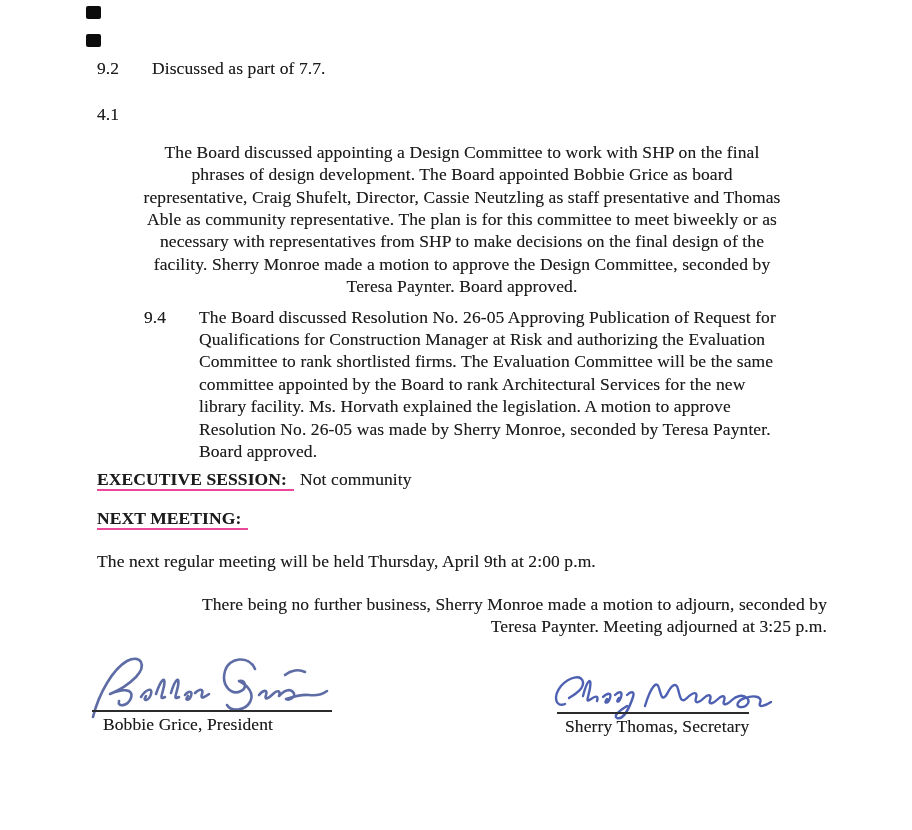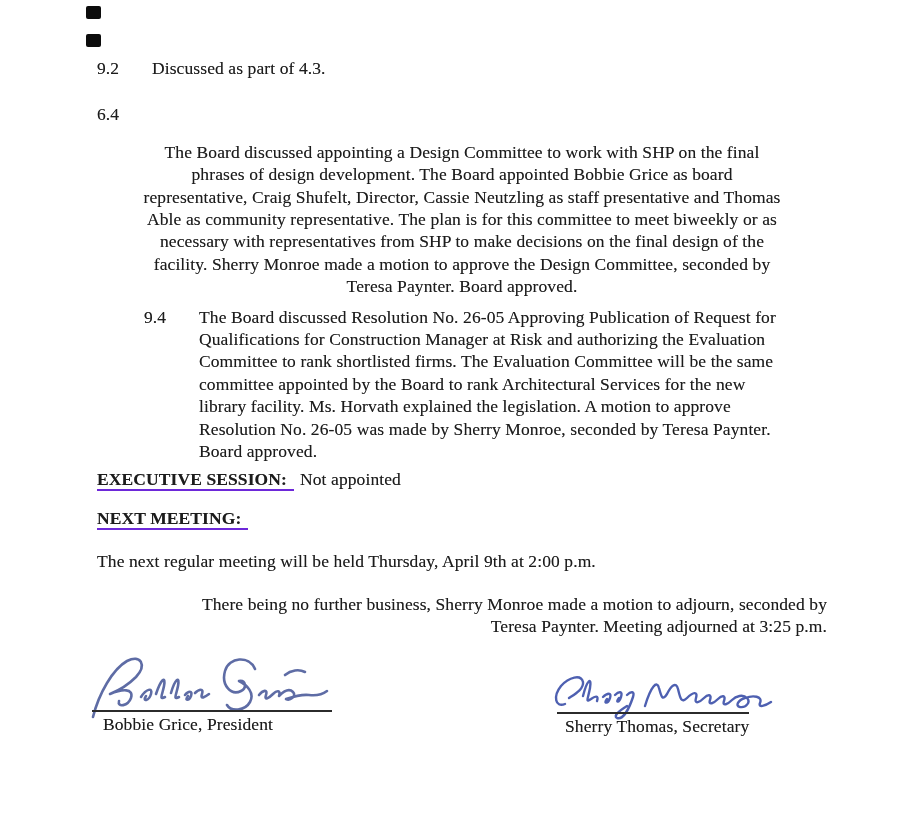--- a/index.html
+++ b/index.html
@@ -19,21 +19,21 @@
   .item{display:flex;}
   .item .num{flex:0 0 55px;}
   .item .itext{width:615px;}
   .m-item93{margin-top:24px;}
   .m-para1{margin-top:15px;text-align:center;}
   .m-item94{margin-top:8px;margin-left:47px;}
   .m-exec{margin-top:5px;}
   .m-next{margin-top:17px;}
   .m-nextbody{margin-top:21px;}
   .m-adjourn{margin-top:20px;text-align:right;}
-  .uhead{font-weight:bold;border-bottom:2px solid #6d28d9;padding-right:7px;padding-bottom:0px;}
+  .uhead{font-weight:bold;border-bottom:2px solid #ec4899;padding-right:7px;padding-bottom:0px;}
   .after-head{margin-left:6px;}
   .sig-row{position:relative;margin-top:8px;height:120px;}
   .sig-svg{position:absolute;}
   .sig-svg.left{left:-8px;top:3px;}
   .sig-svg.right{left:452px;top:22px;}
   .sig-line{position:absolute;height:2px;background:#2b2b2b;}
   .sig-line.left{left:-5px;top:64px;width:240px;}
   .sig-line.right{left:460px;top:66px;width:192px;}
   .sig-label{position:absolute;white-space:nowrap;}
   .sig-label.left{left:6px;top:67px;}
@@ -46,25 +46,25 @@
 
 <div class="page">
 
   <div class="scan-mark m1"></div>
   <div class="scan-mark m2"></div>
 
   <div class="content">
 
     <div class="item">
       <span class="num">9.2</span>
-      <span class="itext lines">Discussed as part of 4.3.</span>
+      <span class="itext lines">Discussed as part of 7.7.</span>
     </div>
 
     <div class="item m-item93">
-      <span class="num">6.4</span>
+      <span class="num">4.1</span>
     </div>
 
     <div class="lines m-para1">The Board discussed appointing a Design Committee to work with SHP on the final
 phrases of design development. The Board appointed Bobbie Grice as board
 representative, Craig Shufelt, Director, Cassie Neutzling as staff presentative and Thomas
 Able as community representative. The plan is for this committee to meet biweekly or as
 necessary with representatives from SHP to make decisions on the final design of the
 facility. Sherry Monroe made a motion to approve the Design Committee, seconded by
 Teresa Paynter. Board approved.</div>
 
@@ -73,21 +73,21 @@
       <span class="itext lines">The Board discussed Resolution No. 26-05 Approving Publication of Request for
 Qualifications for Construction Manager at Risk and authorizing the Evaluation
 Committee to rank shortlisted firms. The Evaluation Committee will be the same
 committee appointed by the Board to rank Architectural Services for the new
 library facility. Ms. Horvath explained the legislation. A motion to approve
 Resolution No. 26-05 was made by Sherry Monroe, seconded by Teresa Paynter.
 Board approved.</span>
     </div>
 
     <div class="m-exec">
-      <span class="uhead">EXECUTIVE SESSION:</span><span class="after-head">Not appointed</span>
+      <span class="uhead">EXECUTIVE SESSION:</span><span class="after-head">Not community</span>
     </div>
 
     <div class="m-next">
       <span class="uhead">NEXT MEETING:</span>
     </div>
 
     <div class="m-nextbody">The next regular meeting will be held Thursday, April 9th at 2:00 p.m.</div>
 
     <div class="lines m-adjourn">There being no further business, Sherry Monroe made a motion to adjourn, seconded by
 Teresa Paynter. Meeting adjourned at 3:25 p.m.</div>

